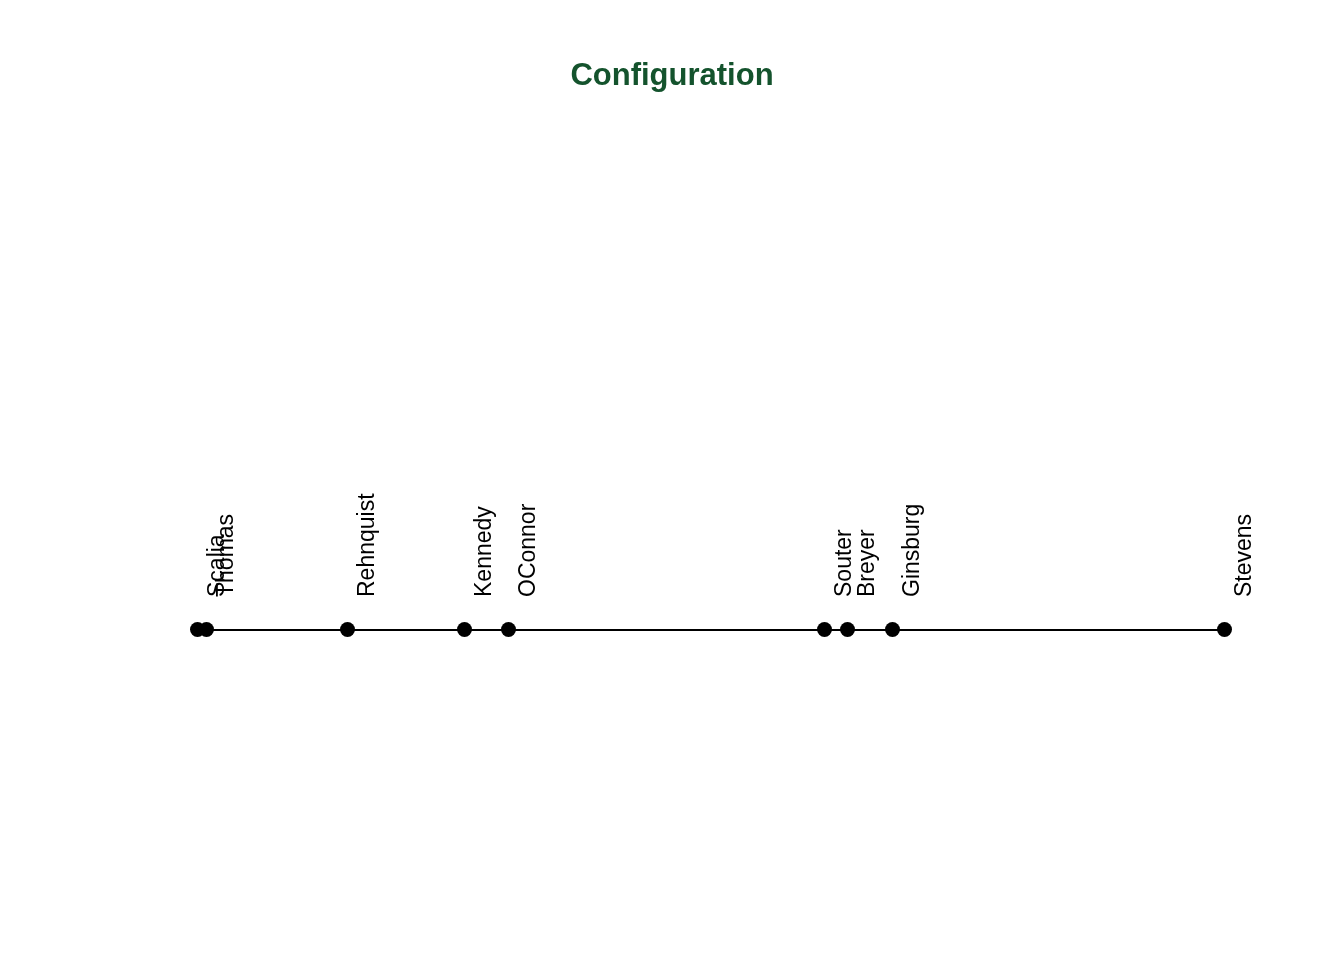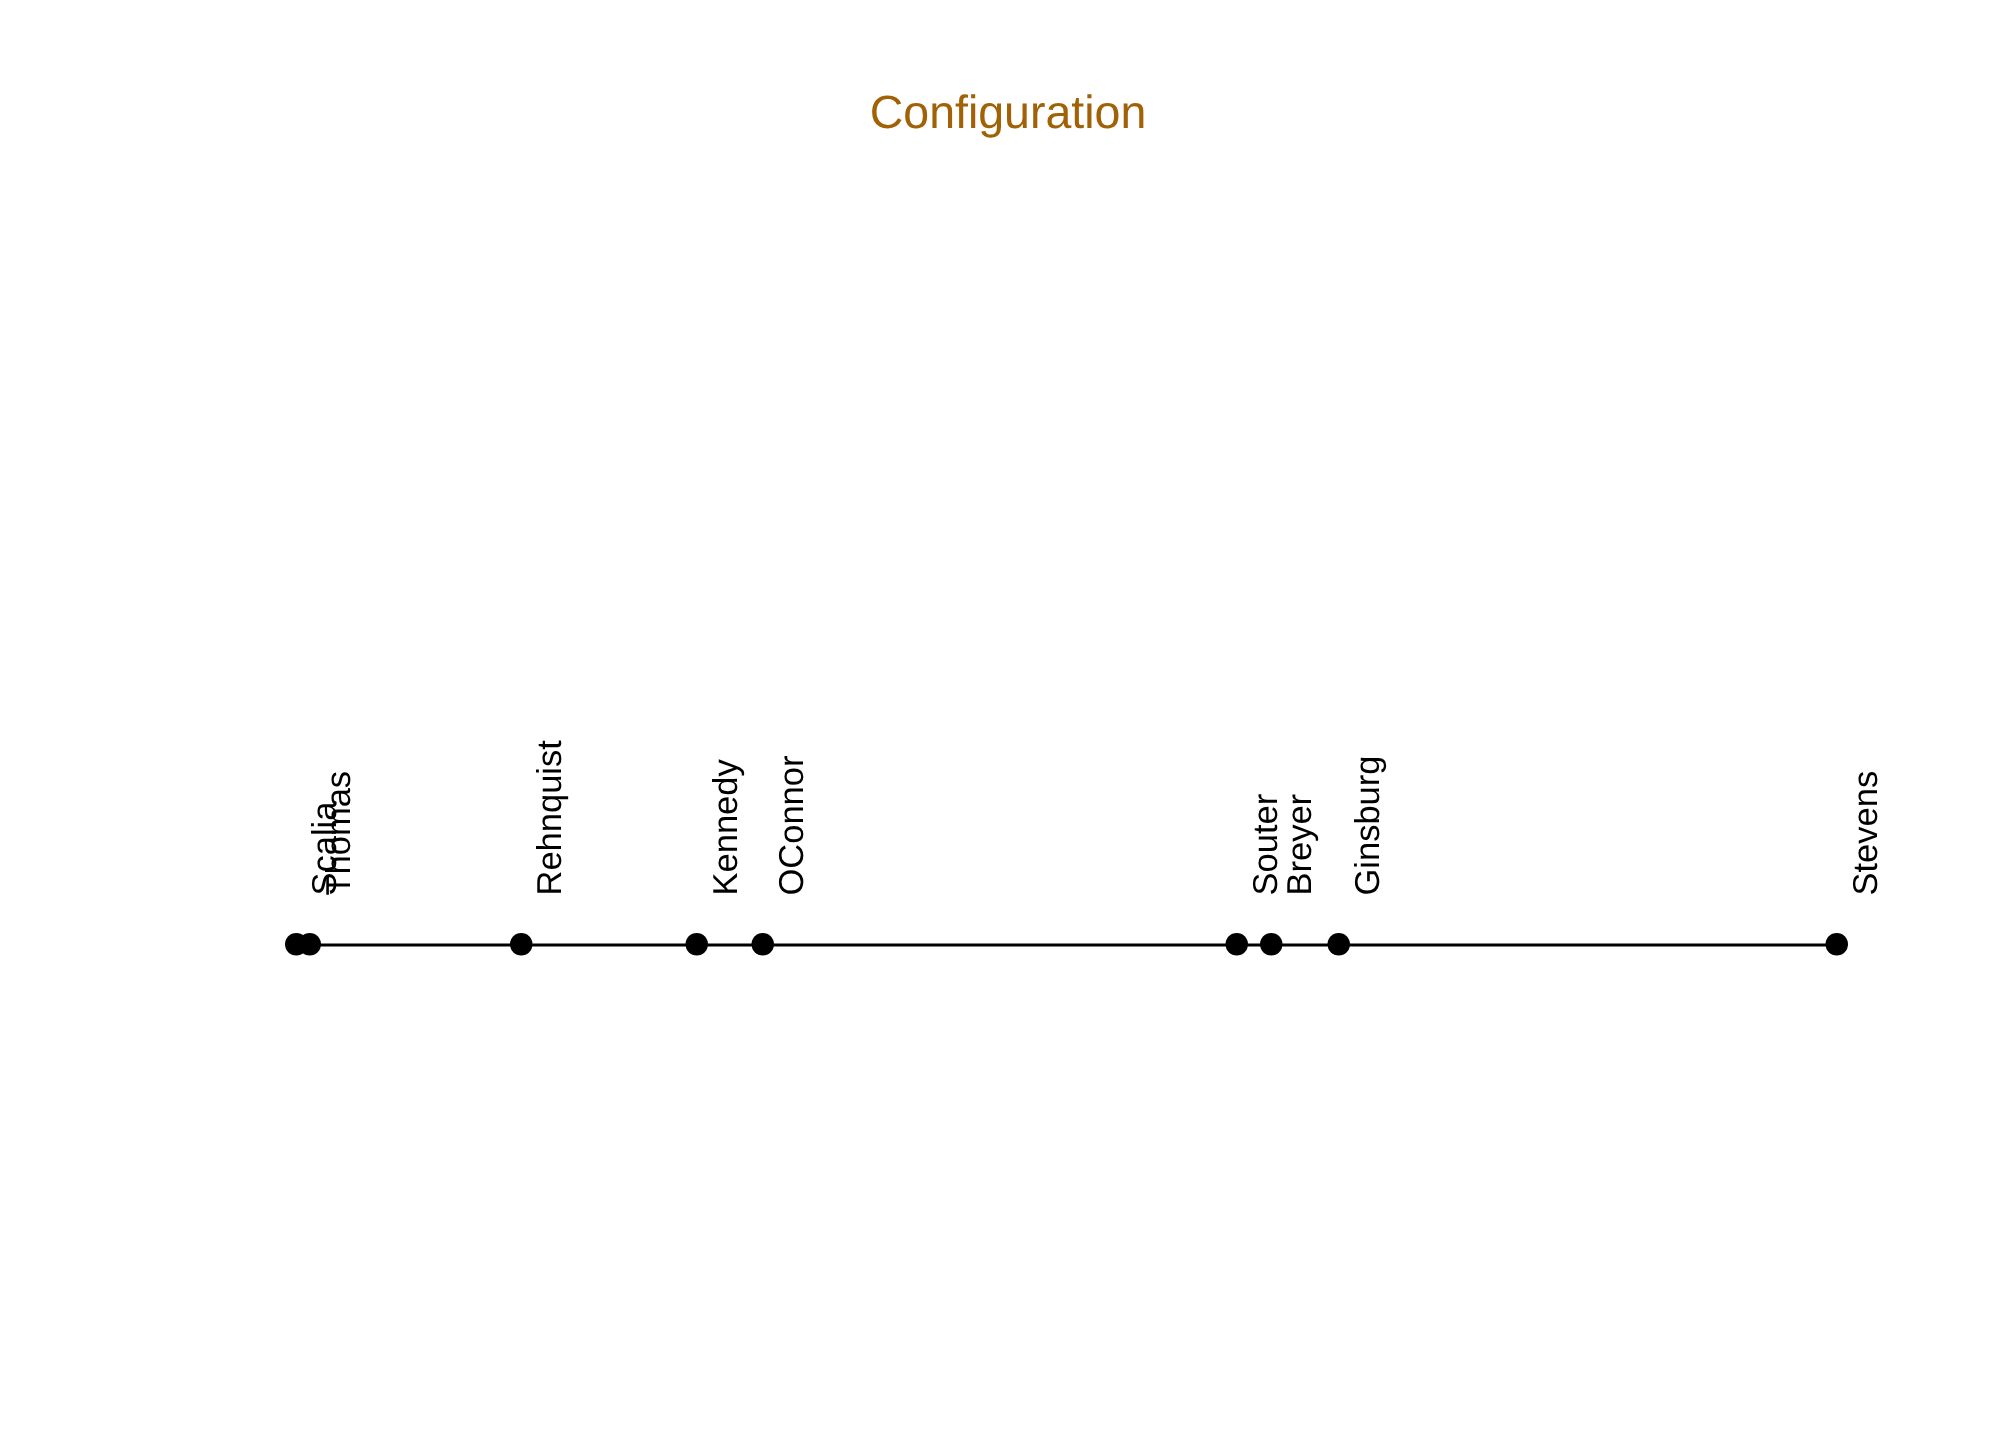--- a/index.html
+++ b/index.html
@@ -19,24 +19,24 @@
     background: #ffffff;
     overflow: hidden;
   }
   #plot-title {
     position: absolute;
     left: 0;
     top: 57px;
     width: 1344px;
     text-align: center;
     font-size: 31px;
-    font-weight: normal;
+    font-weight: bold;
     font-family: "Liberation Sans", sans-serif;
     letter-spacing: 0px;
-    color: #a16207;
+    color: #14532d;
     white-space: nowrap;
   }
   #axis-line {
     position: absolute;
     height: 0;
     border-top: 2px solid #000000;
     background: transparent;
   }
   .data-point {
     position: absolute;

